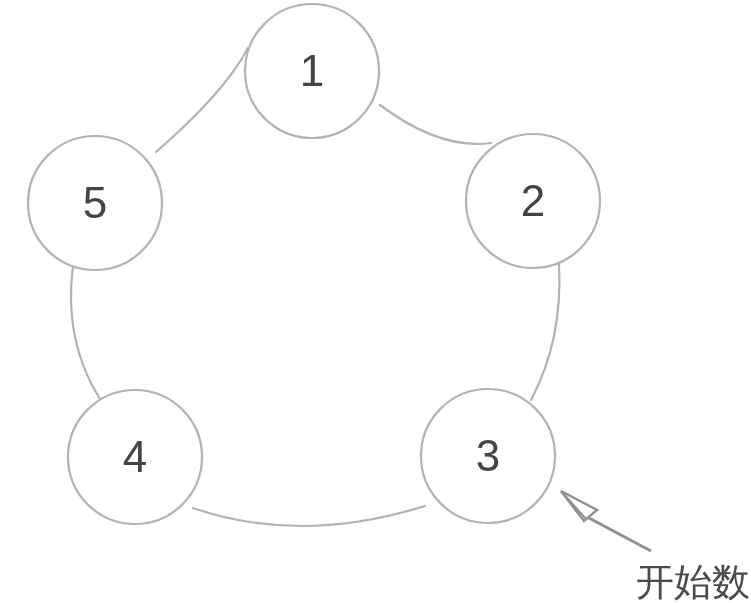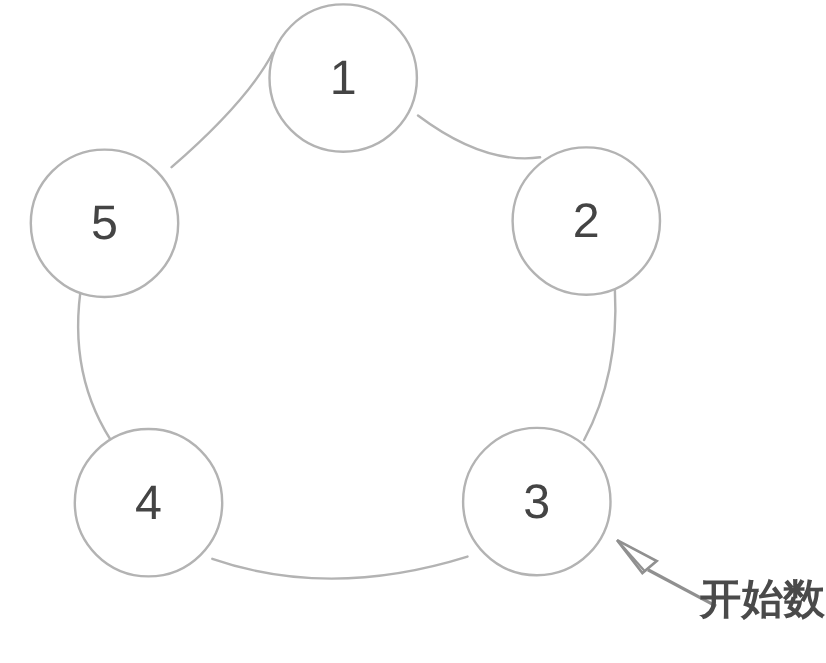--- a/index.html
+++ b/index.html
@@ -112,15 +112,15 @@
     </g>
 
     <g>
       <line class="pointer-shaft" x1="651" y1="551" x2="589" y2="518"></line>
       <polygon class="pointer-head" points="561,491 597,510 584,521"></polygon>
       <line class="pointer-shaft" x1="561" y1="491" x2="586" y2="519" style="stroke-width:2"></line>
     </g>
 
   </svg>
 
-  <div class="annotation-text" style="left:636px; top:524px;font-weight:bold;">开始数</div>
+  <div class="annotation-text" style="left:636px; top:562px;">开始数</div>
 
 </div>
 
 </body></html>

